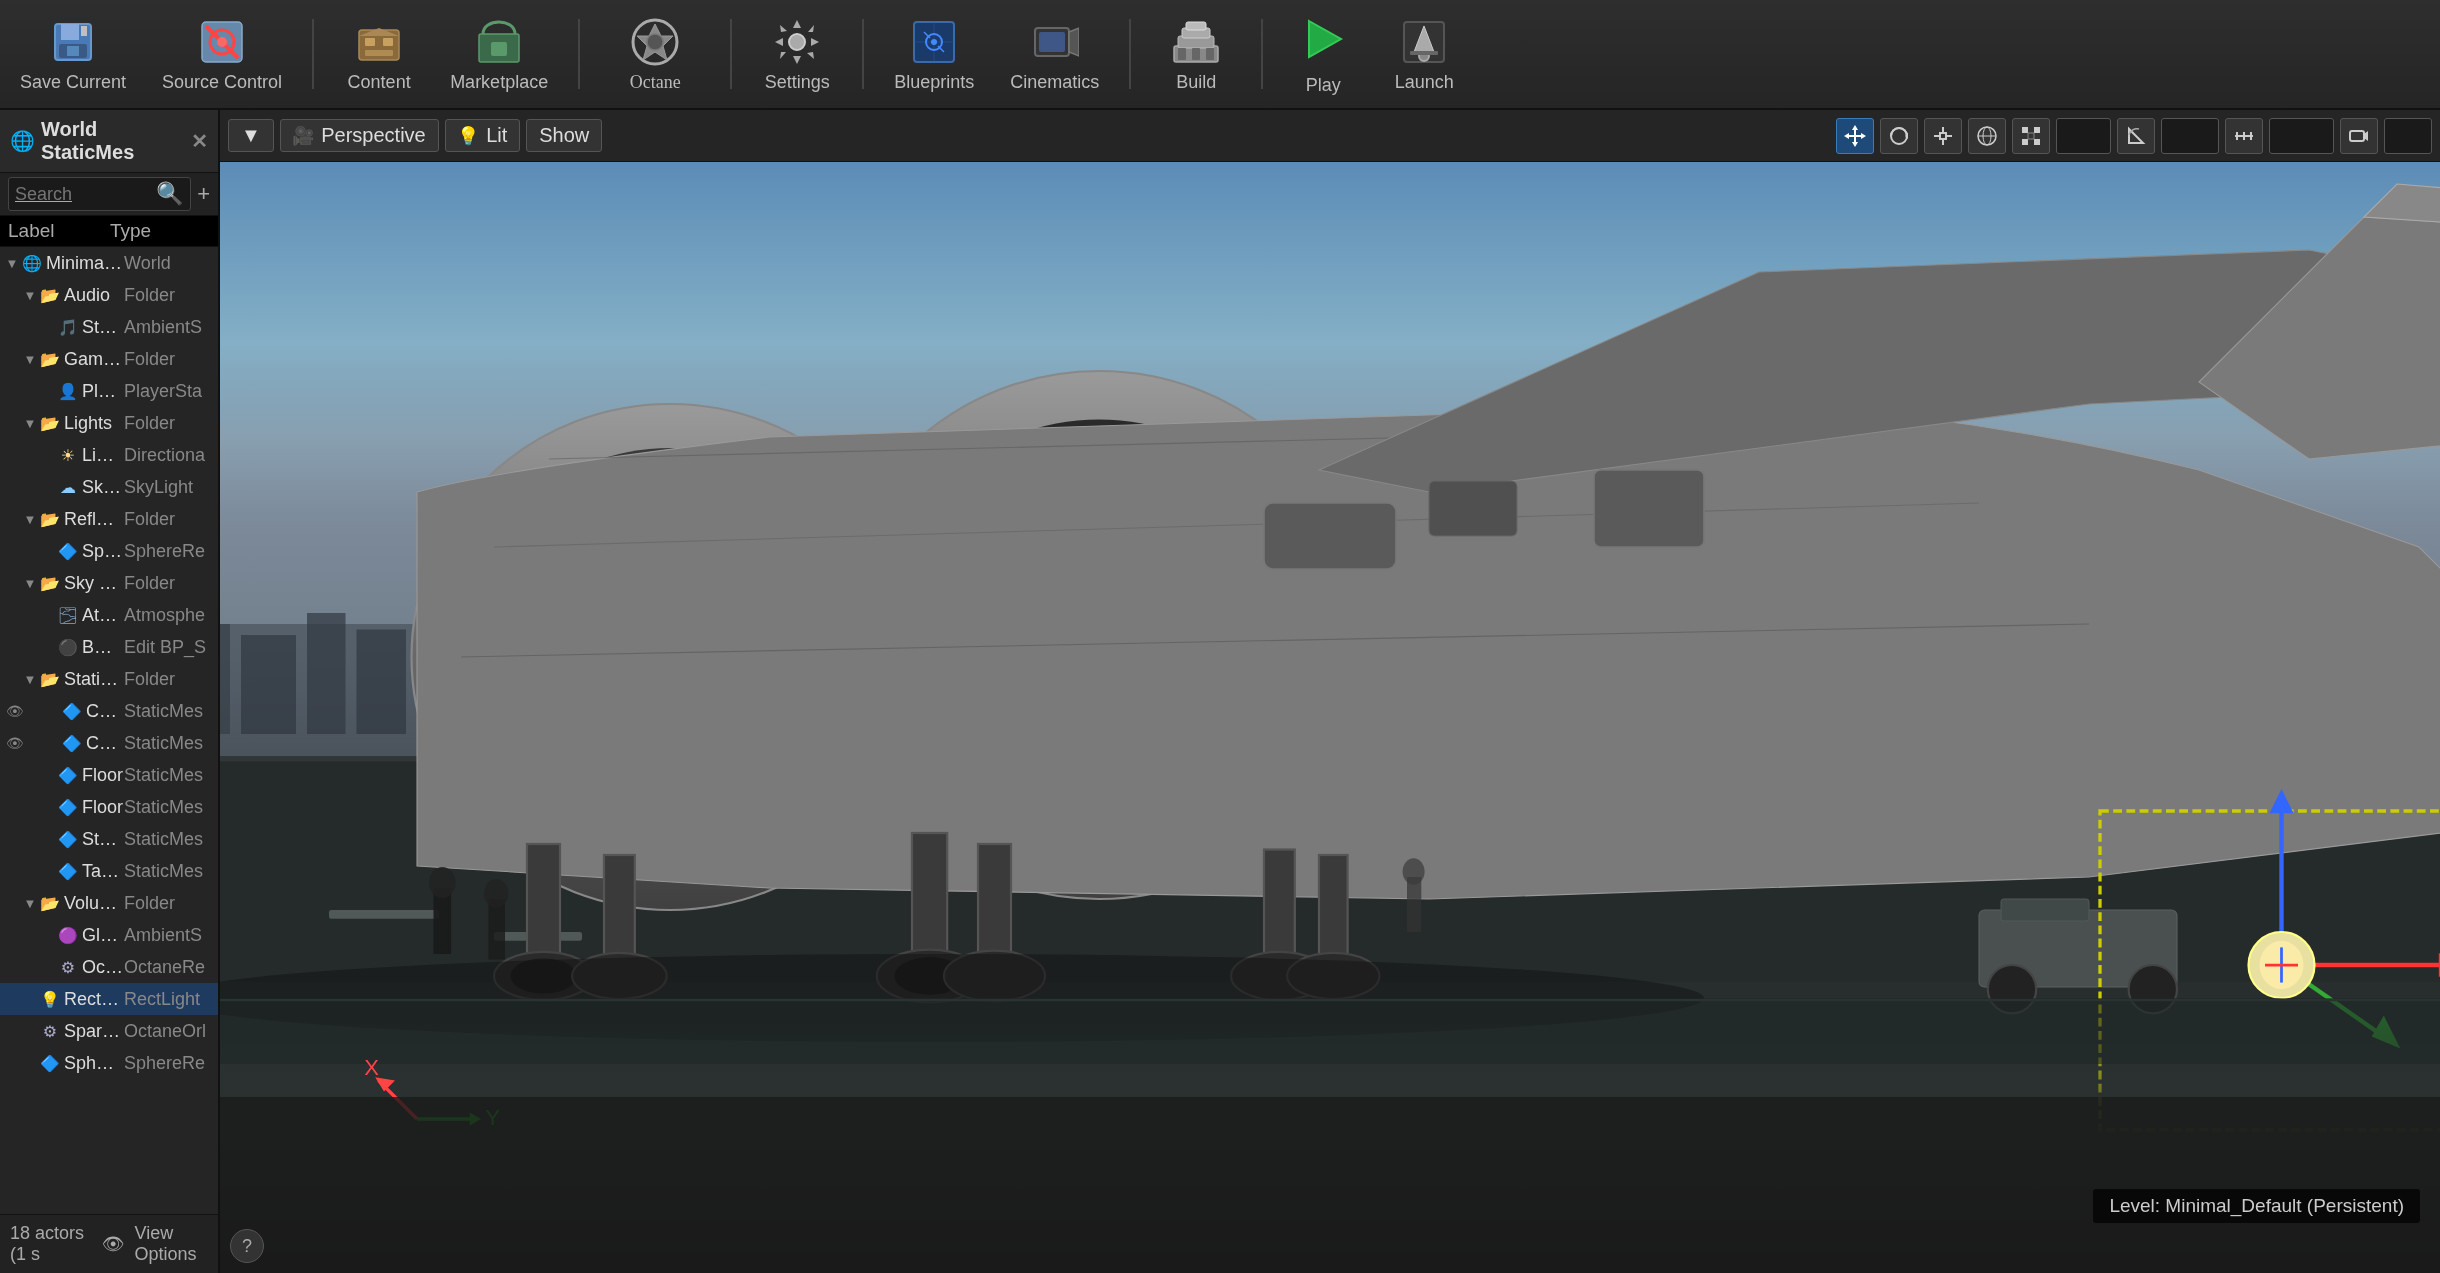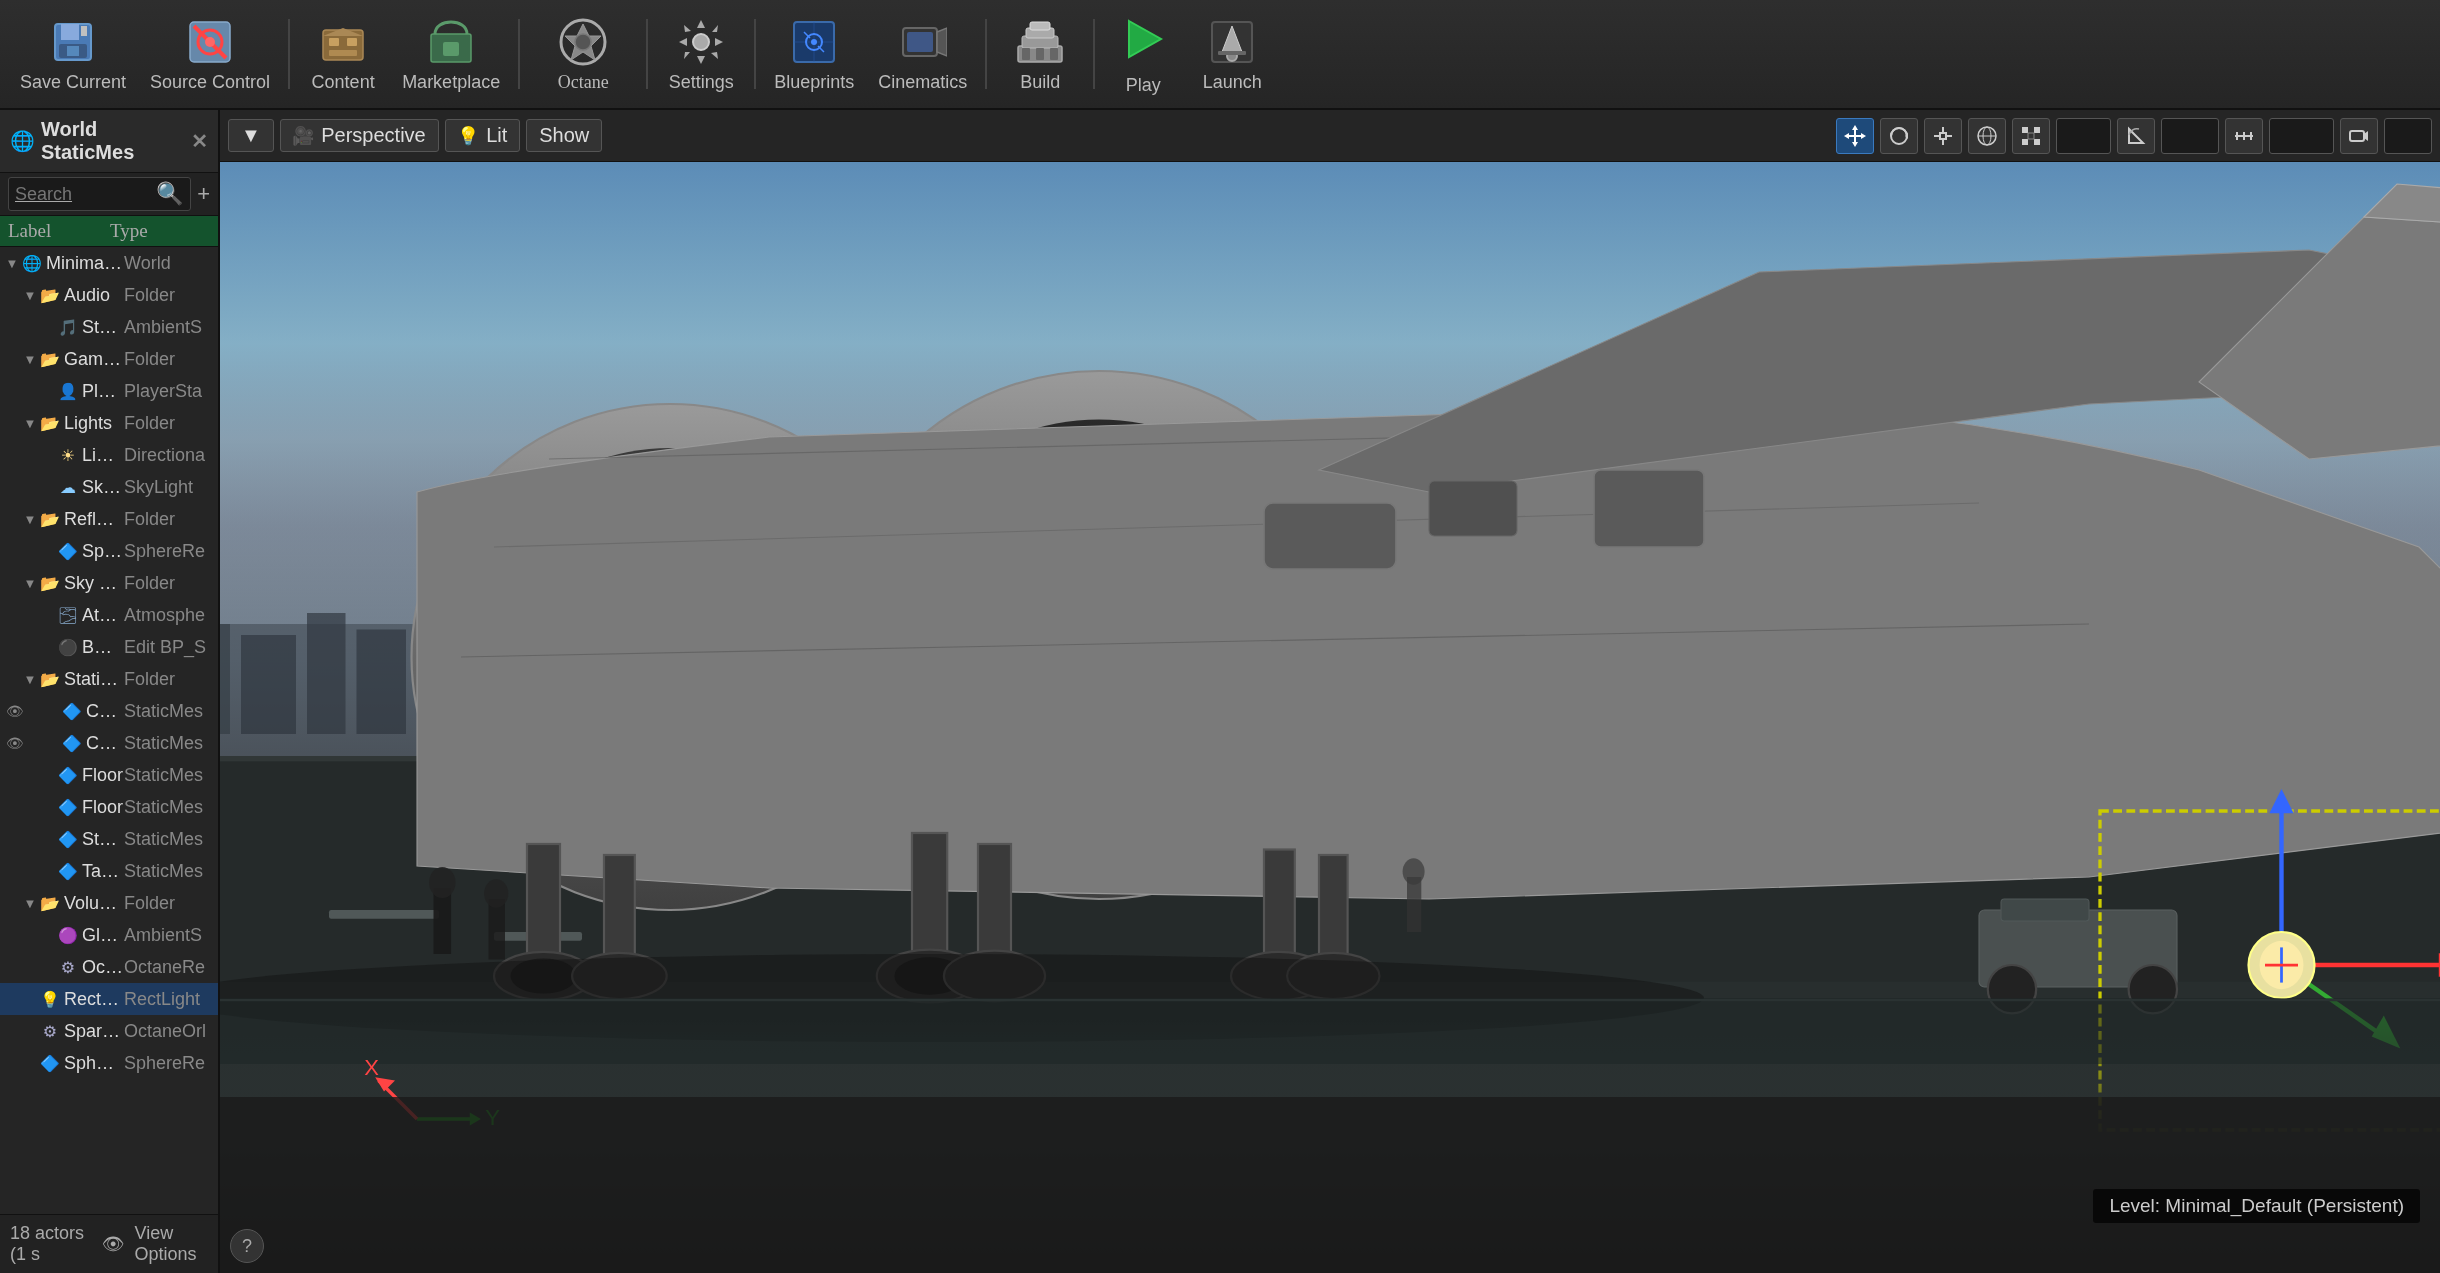--- a/index.html
+++ b/index.html
@@ -15,21 +15,21 @@
 
     
     #top-toolbar {
       width: 100%;
       height: 110px;
       background: linear-gradient(180deg, #2e2e2e 0%, #252525 100%);
       border-bottom: 2px solid #111;
       display: flex;
       align-items: center;
       padding: 0 10px;
-      gap: 4px;
+      gap: 16px;
     }
     .toolbar-btn {
       display: flex;
       flex-direction: column;
       align-items: center;
       justify-content: center;
       min-width: 90px;
       height: 95px;
       padding: 6px 10px;
       border-radius: 4px;
@@ -109,25 +109,24 @@
       outline: none;
       color: #aaa;
       font-size: 18px;
       width: 100%;
       text-decoration: underline;
     }
     #column-header {
       display: flex;
       align-items: center;
       padding: 4px 8px;
-      background: #14532d;
+      background: #000000;
       border-bottom: 1px solid #111;
       font-size: 19px;
       color: #aaa;
-      font-family: Liberation Serif, serif;
     }
     #column-header .col-label { flex: 1; }
     #column-header .col-type { width: 100px; text-align: left; }
 
     #outliner-list {
       flex: 1;
       overflow-y: auto;
       overflow-x: hidden;
     }
     #outliner-list::-webkit-scrollbar { width: 10px; }

